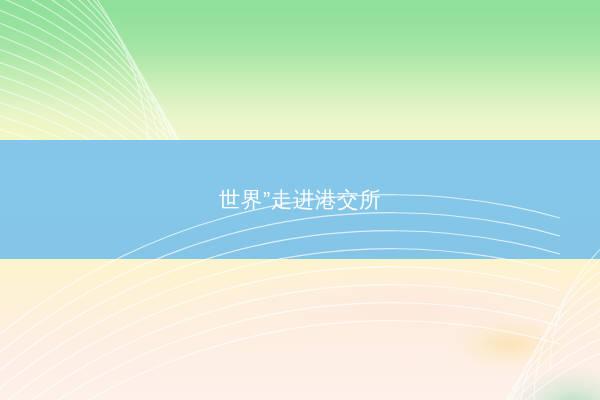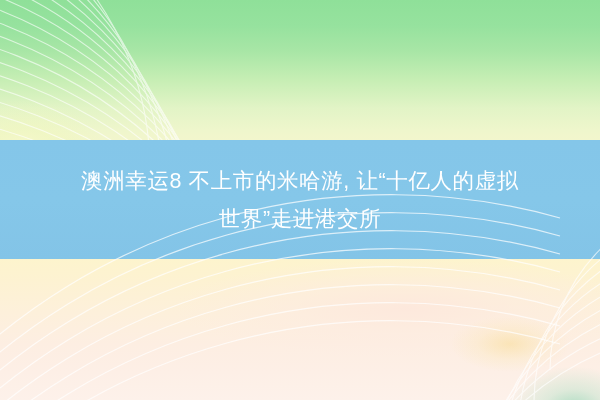--- a/index.html
+++ b/index.html
@@ -228,17 +228,16 @@
         <path d="M360 64 A 234 234 0 0 0 126 298"></path>
         <path d="M360 80 A 250 250 0 0 0 110 330"></path>
         <path d="M360 96 A 266 266 0 0 0 94 362"></path>
         <path d="M360 112 A 282 282 0 0 0 78 394"></path>
         <path d="M360 128 A 298 298 0 0 0 62 426"></path>
       </g>
     </svg>
   </div>
 
   <div id="headline">
-    <div class="hl-line">澳洲幸运8 不上市的米哈游, 让“十亿人的虚拟</div>
     <div class="hl-line">世界”走进港交所</div>
   </div>
 
 </div>
 
 </body></html>

